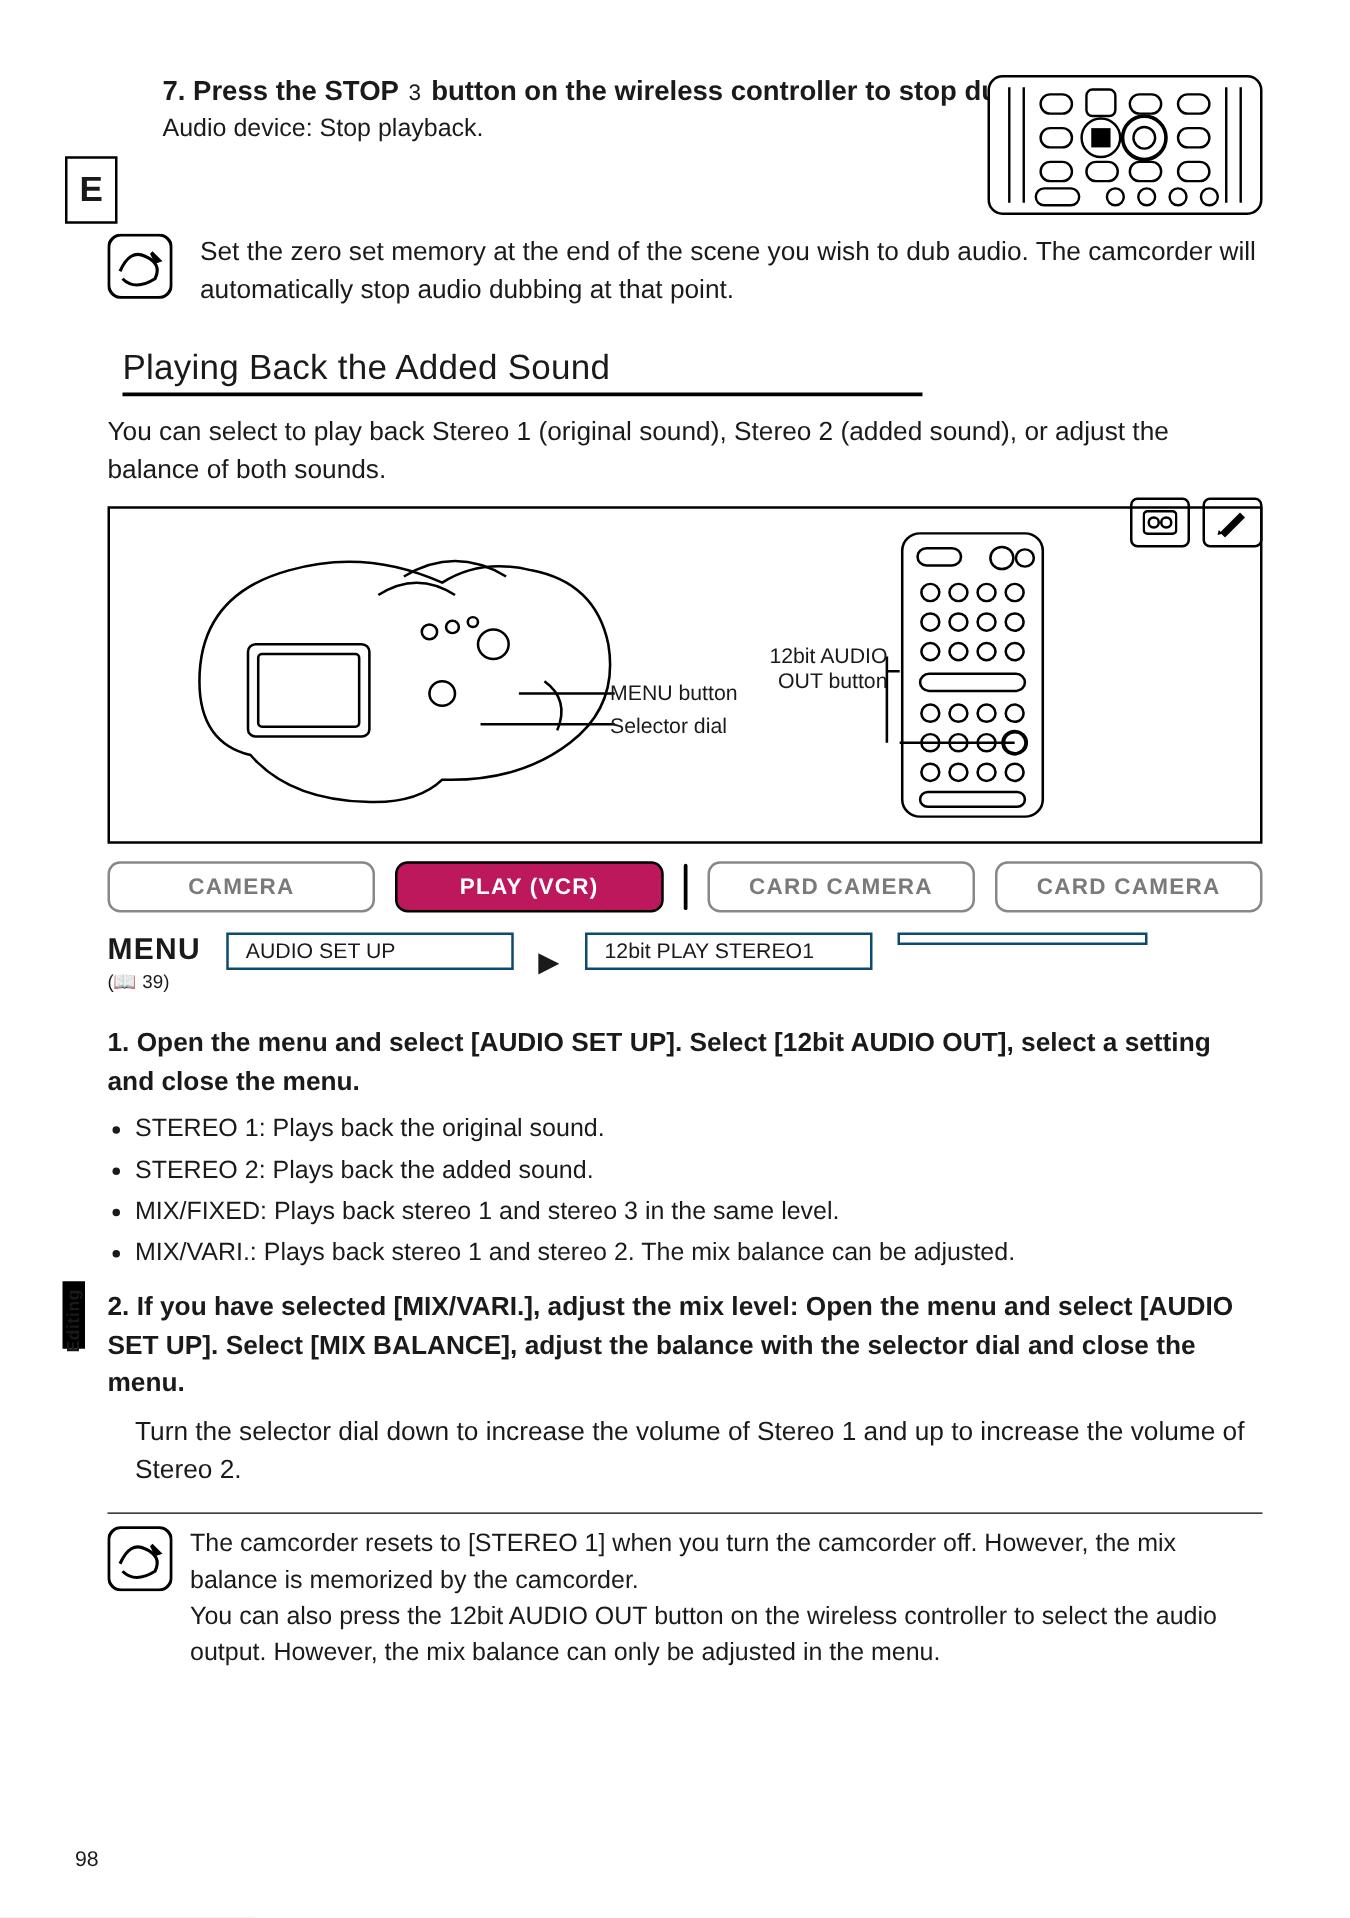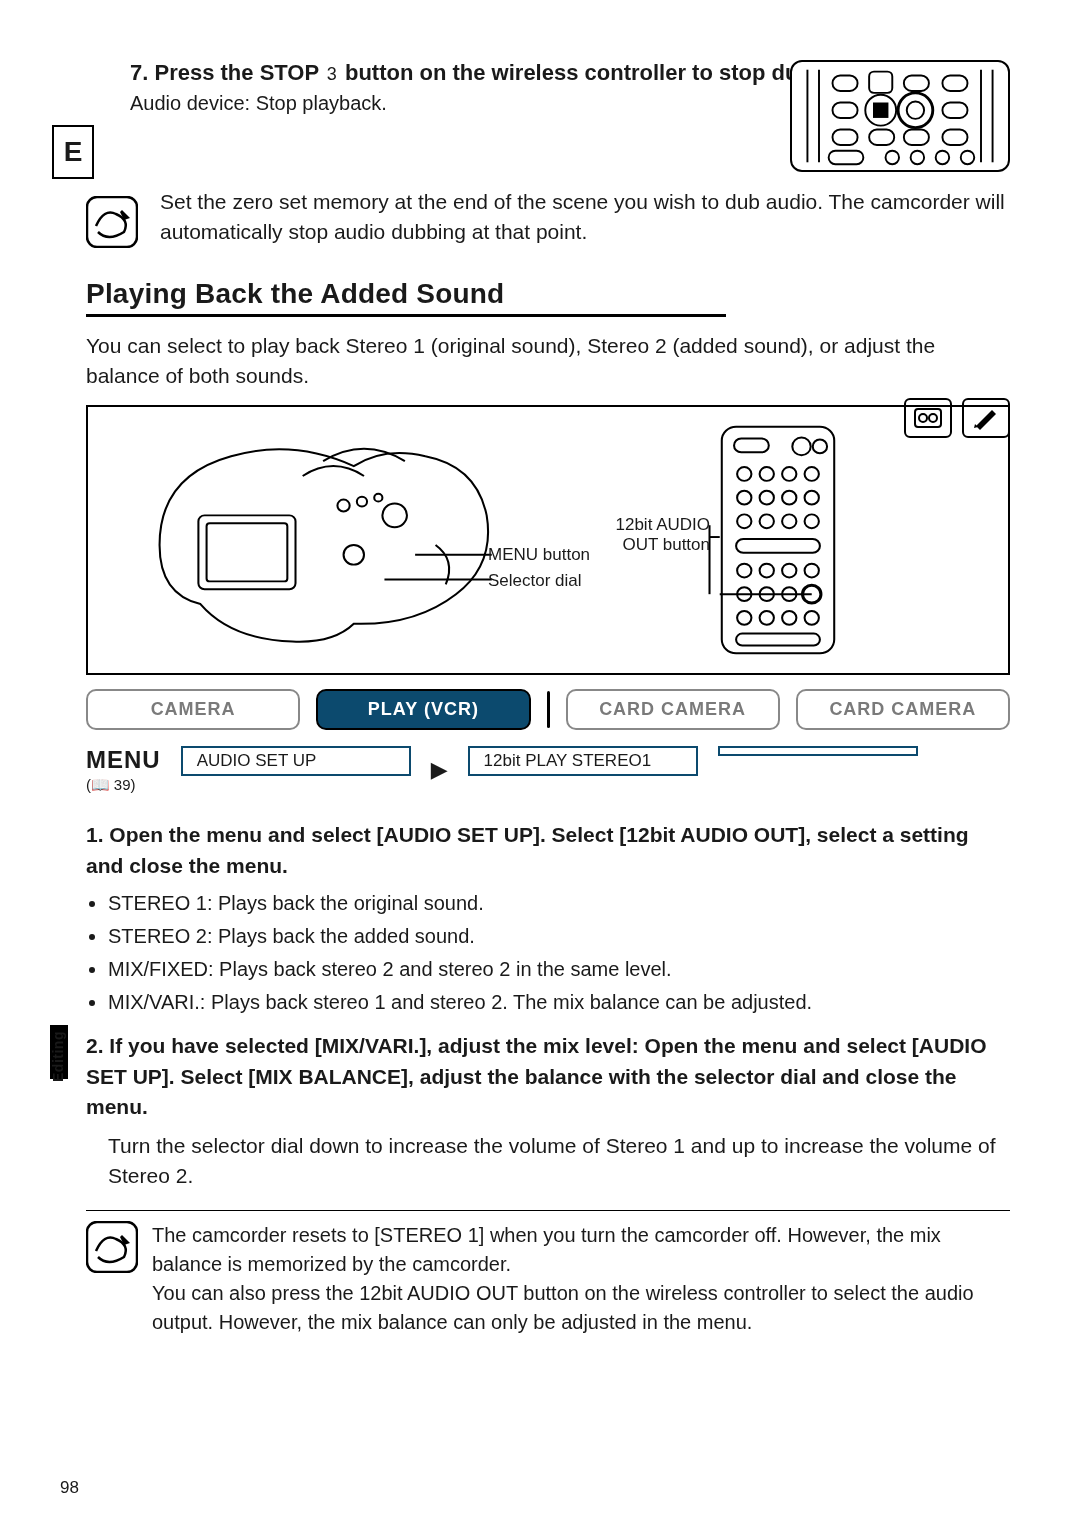--- a/index.html
+++ b/index.html
@@ -42,30 +42,30 @@
   
   .remote-small{
     position:absolute; right:70px; top:60px;
     width:220px; height:112px;
     border:2px solid #000; border-radius:12px;
     background:#fff;
   }
   .remote-small svg{width:100%;height:100%;}
 
   
-  .note{display:flex;gap:22px;align-items:flex-end;margin-top:36px;margin-left:34px;}
+  .note{display:flex;gap:22px;align-items:flex-start;margin-top:36px;margin-left:34px;}
   .note-icon{width:52px;height:52px;flex:none;}
   .note-text{font-size:21px;line-height:1.45;}
 
   
   .section-head{
-    font-weight:700;font-size:28px;
+    font-weight:400;font-size:28px;
     border-bottom:3px solid #000;
     padding-bottom:4px;
-    margin-top:30px;margin-left:34px;
+    margin-top:30px;margin-left:46px;
     width:640px;
     letter-spacing:0.2px;
   }
   .head-icons{
     position:absolute;right:70px;top:398px;
     display:flex;gap:10px;
   }
   .head-icons .pill{
     width:48px;height:40px;border:2px solid #000;border-radius:6px;
     display:flex;align-items:center;justify-content:center;font-size:22px;
@@ -89,21 +89,21 @@
     display:flex;gap:16px;
     font-size:18px;font-weight:700;
     letter-spacing:1px;
   }
   .mode-row .tab{
     border:2px solid #000;border-radius:10px;
     padding:8px 0;text-align:center;
     flex:1;
   }
   .mode-row .tab.inactive{color:var(--grey);border-color:#888;}
-  .mode-row .tab.active{background:#0c4a6e;color:#fff;}
+  .mode-row .tab.active{background:#be185d;color:#fff;}
   .mode-row .sep{width:3px;background:#000;border-radius:2px;margin:2px 0;}
 
   
   .menu-row{
     margin:16px 0 16px 34px;
     display:flex;align-items:flex-start;gap:20px;
     font-family:Helvetica,Arial,sans-serif;
   }
   .menu-row .menu-label{font-weight:900;font-size:24px;letter-spacing:1px;}
   .menu-row .menu-ref{font-size:15px;margin-top:2px;}
@@ -307,21 +307,21 @@
   </div>
 
   <div class="gutter-bar"></div>
   <div class="gutter-text">Editing</div>
 
   <div class="steps">
     <div class="step-head">1. Open the menu and select [AUDIO SET UP]. Select [12bit AUDIO OUT], select a setting and close the menu.</div>
     <ul>
       <li>STEREO 1: Plays back the original sound.</li>
       <li>STEREO 2: Plays back the added sound.</li>
-      <li>MIX/FIXED: Plays back stereo 2 and stereo 2 in the same level.</li>
+      <li>MIX/FIXED: Plays back stereo 1 and stereo 3 in the same level.</li>
       <li>MIX/VARI.: Plays back stereo 1 and stereo 2. The mix balance can be adjusted.</li>
     </ul>
     <div class="step-head">2. If you have selected [MIX/VARI.], adjust the mix level: Open the menu and select [AUDIO SET UP]. Select [MIX BALANCE], adjust the balance with the selector dial and close the menu.</div>
     <div style="margin-top:8px;margin-left:22px;">Turn the selector dial down to increase the volume of Stereo 1 and up to increase the volume of Stereo 2.</div>
   </div>
 
   <hr class="divider">
   <div class="note2">
     <span class="note-icon">
       <svg viewBox="0 0 52 52">

